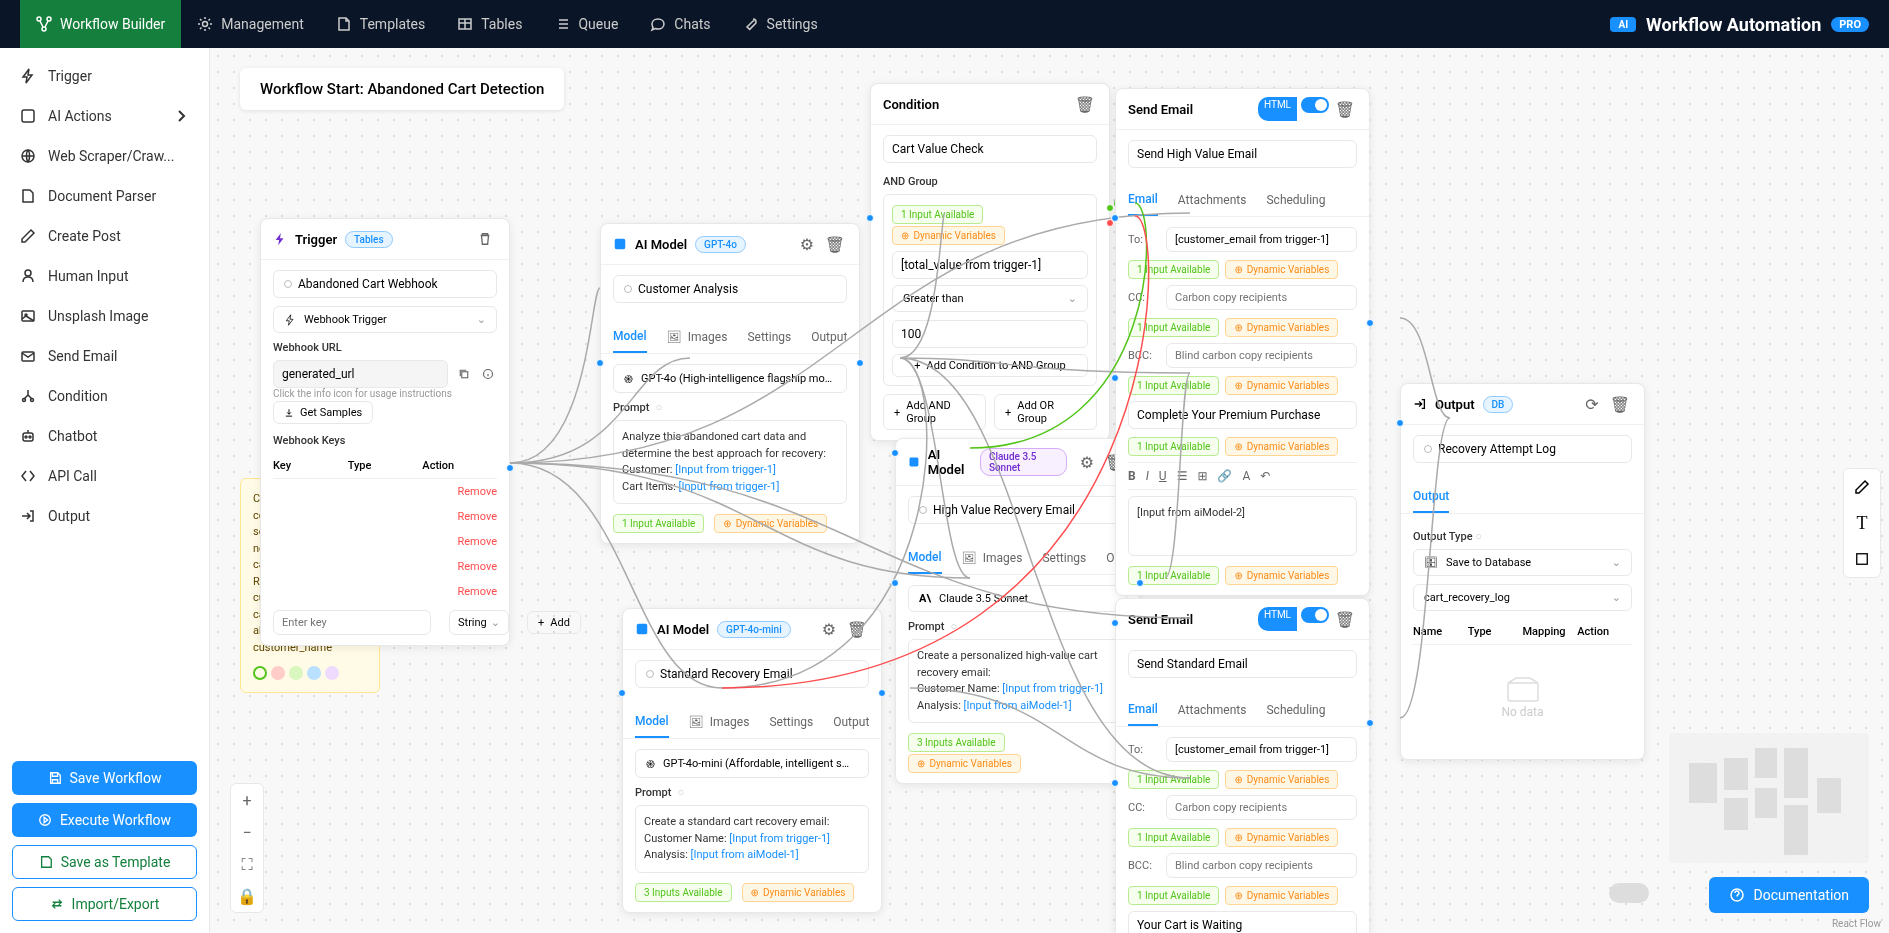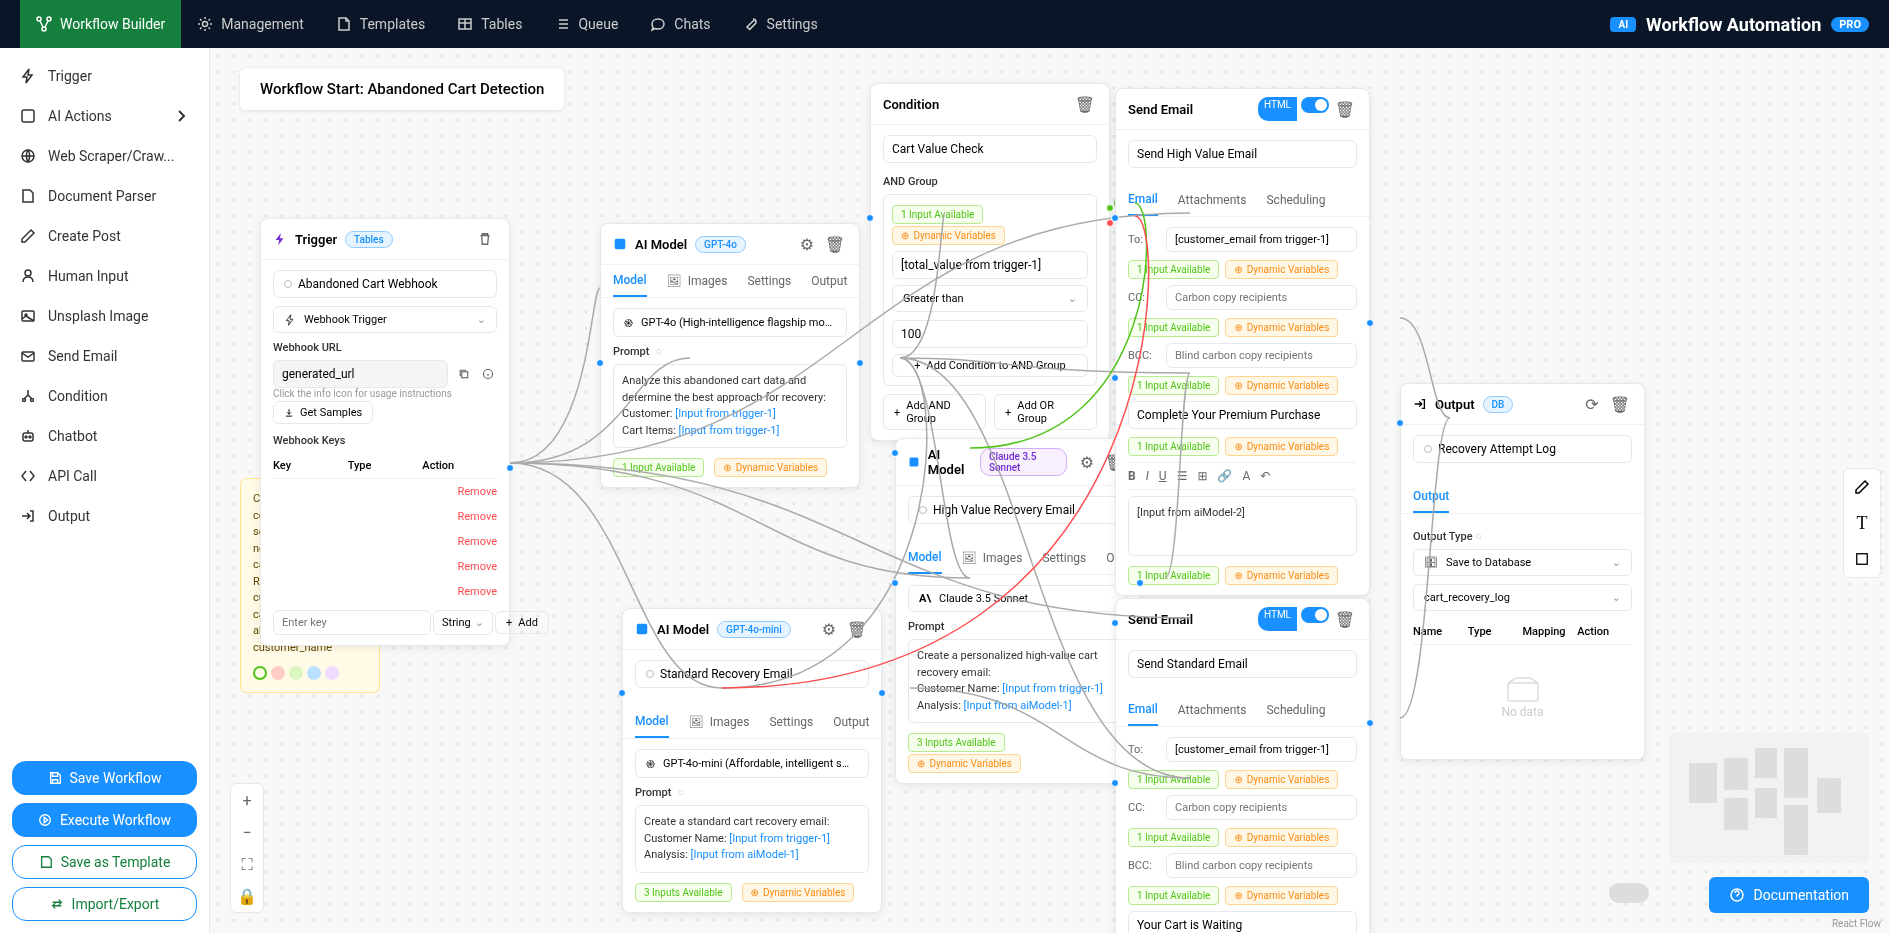--- a/index.html
+++ b/index.html
@@ -10,21 +10,21 @@
 .topbar-item svg{width:16px;height:16px}
 .brand{position:absolute;right:20px;display:flex;align-items:center;gap:10px;font-family:monospace;font-size:18px;font-weight:bold}
 .brand-ai{background:#1890ff;color:#fff;padding:2px 8px;border-radius:4px;font-size:10px}
 .brand-pro{background:#1890ff;color:#fff;padding:1px 8px;border-radius:10px;font-size:11px}
 .sidebar{position:absolute;left:0;top:48px;width:210px;height:calc(100% - 48px);background:#fff;border-right:1px solid #e8e8e8;z-index:50;display:flex;flex-direction:column}
 .side-items{flex:1;overflow:auto;padding-top:8px}
 .side-item{display:flex;align-items:center;gap:12px;padding:12px 20px;font-size:14px;color:#333;cursor:pointer;position:relative}
 .side-item svg{width:16px;height:16px;flex-shrink:0}
 .side-item .chev{margin-left:auto}
 .side-bottom{padding:12px;display:flex;flex-direction:column;gap:8px}
-.btn{display:flex;align-items:center;justify-content:center;gap:8px;padding:8px 12px;border-radius:14px;font-size:14px;cursor:pointer;border:1px solid transparent}
+.btn{display:flex;align-items:center;justify-content:center;gap:8px;padding:8px 12px;border-radius:6px;font-size:14px;cursor:pointer;border:1px solid transparent}
 .btn-primary{background:#1890ff;color:#fff}
 .btn-outline{background:#fff;border-color:#1890ff;color:#15803d}
 .canvas{position:absolute;left:210px;top:48px;right:0;bottom:0;background-image:radial-gradient(#ddd 1px,transparent 1px);background-size:16px 16px;overflow:hidden}
 .wf-title{position:absolute;left:30px;top:20px;background:#fff;padding:12px 20px;border-radius:6px;box-shadow:0 1px 4px rgba(0,0,0,.1);font-size:15px;font-weight:500}
 .node{position:absolute;background:#fff;border-radius:8px;box-shadow:0 2px 8px rgba(0,0,0,.08);border:1px solid #e8e8e8}
 .node-head{display:flex;align-items:center;gap:8px;padding:8px 12px;border-bottom:1px solid #f0f0f0}
 .node-head svg{width:14px;height:14px}
 .node-head .title{font-size:13px;font-weight:600}
 .badge{font-size:10px;padding:2px 8px;border-radius:10px;font-weight:500}
 .badge-blue{background:#e6f4ff;color:#1890ff;border:1px solid #91caff}
@@ -70,21 +70,21 @@
 .right-tools div{width:36px;height:36px;display:flex;align-items:center;justify-content:center;cursor:pointer}
 .doc-btn{position:absolute;right:20px;bottom:20px;background:#1890ff;color:#fff;padding:10px 20px;border-radius:6px;display:flex;align-items:center;gap:8px;font-size:14px;cursor:pointer}
 .minimap{position:absolute;right:20px;bottom:70px;width:200px;height:130px;background:rgba(240,240,240,.8);border-radius:4px}
 .rf-attr{position:absolute;right:8px;bottom:4px;font-size:10px;color:#999}
 .dark-toggle{position:absolute;right:240px;bottom:30px;width:40px;height:20px;background:#ddd;border-radius:10px}
 .edge{position:absolute;pointer-events:none;z-index:1}
 .port{width:8px;height:8px;background:#1890ff;border:1.5px solid #fff;border-radius:50%;position:absolute;z-index:5}
 .tf-label{position:absolute;font-size:9px;transform:rotate(-90deg)}
 .nodata{display:flex;flex-direction:column;align-items:center;justify-content:center;padding:30px;color:#ccc;font-size:12px}
 input.ninput{width:100%;border:1px solid #e8e8e8;border-radius:6px;padding:6px 8px;font-size:12px;margin-bottom:6px}
-.input-row{display:flex;gap:2px;align-items:center;margin-top:6px}
+.input-row{display:flex;gap:18px;align-items:center;margin-top:6px}
 .input-row input{flex:1;border:1px solid #e8e8e8;border-radius:6px;padding:5px 8px;font-size:11px}
 .input-row .sel{border:1px solid #e8e8e8;border-radius:6px;padding:5px 8px;font-size:11px;display:flex;align-items:center;gap:4px}
 </style>
 </head>
 <body>
 
 <div class="topbar">
   <div class="topbar-item active">
     <svg viewBox="0 0 16 16" fill="none" stroke="currentColor" stroke-width="1.5">
         <circle cx="3" cy="3" r="2"></circle>
@@ -391,20 +391,26 @@
       <svg width="14" height="14" viewBox="0 0 16 16" fill="#1890ff">
           <rect x="2" y="2" width="12" height="12" rx="2"></rect>
         </svg>
       <span class="title">AI Model</span>
       <span class="badge badge-blue">GPT-4o</span>
       <div class="actions">
           <div class="icon-btn">⚙</div>
           <div class="icon-btn">🗑</div>
         </div>
     </div>
+    <div class="node-body">
+      <div class="field">
+          <span class="dot"></span>
+          <span>Customer Analysis</span>
+        </div>
+    </div>
     <div class="tabs">
       <div class="tab active">Model</div>
       <div class="tab">🖼 <span>Images</span></div>
       <div class="tab">Settings</div>
       <div class="tab">Output</div>
     </div>
     <div class="node-body">
       <div class="select-box">֎ <span style="overflow:hidden;text-overflow:ellipsis;white-space:nowrap">GPT-4o (High-intelligence flagship model):...</span></div>
       <div class="prompt-label">
           <span>Prompt</span>

